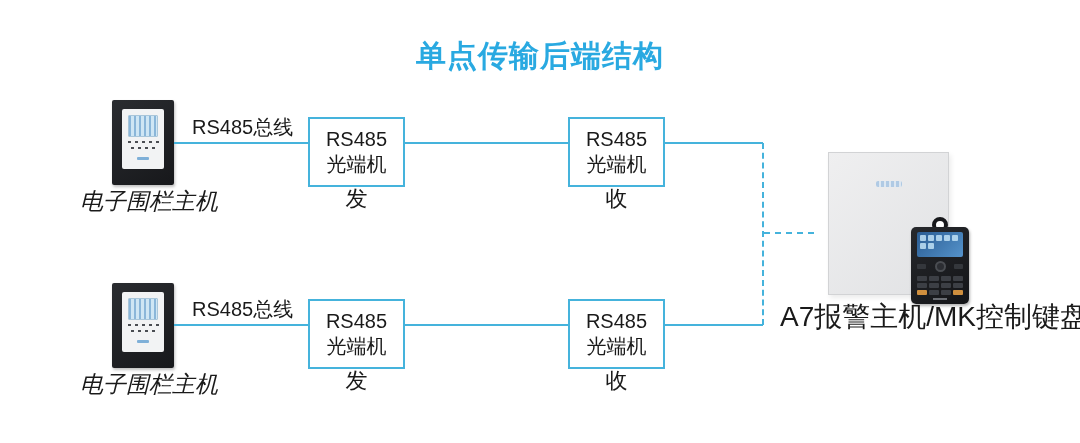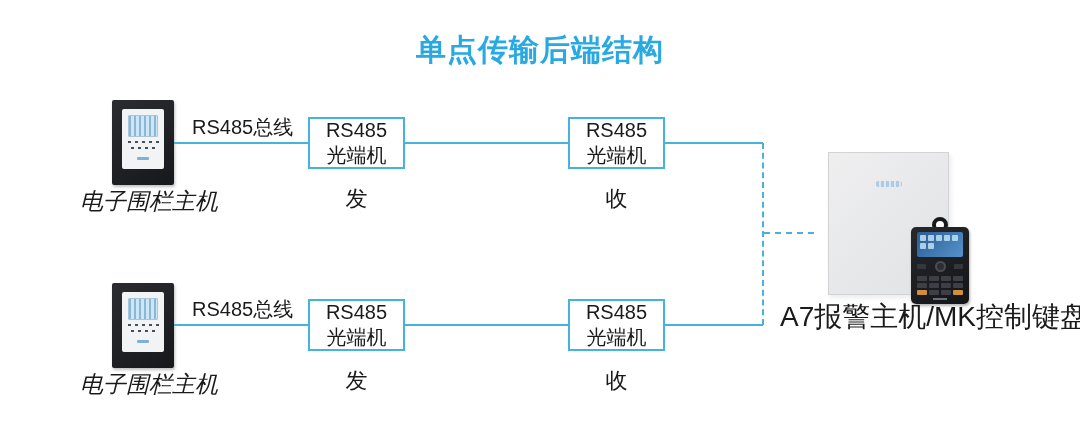--- a/index.html
+++ b/index.html
@@ -2,29 +2,29 @@
 <html><head>
 <meta charset="utf-8">
 <style>
   html,body{margin:0;padding:0;background:#ffffff;}
   .canvas{
     position:relative;width:1080px;height:443px;background:#ffffff;overflow:hidden;
     font-family:"Liberation Sans","DejaVu Sans",sans-serif;color:#1a1a1a;
   }
   .title{
     position:absolute;left:0;right:0;top:26px;text-align:center;
-    font-size:30px;font-weight:bold;color:#29a9e1;letter-spacing:1px;margin:4px;
+    font-size:30px;font-weight:bold;color:#29a9e1;letter-spacing:1px;margin:10px;
   }
   
   .h-line{position:absolute;height:2px;background:#45b3dc;}
   .v-dash{position:absolute;width:0;border-left:2px dashed #45b3dc;}
   .h-dash{position:absolute;height:0;border-top:2px dashed #45b3dc;}
   
   .obox{
-    position:absolute;width:97px;height:52px;background:#ffffff;
+    position:absolute;width:97px;height:70px;background:#ffffff;
     border:2px solid #45b3dc;box-sizing:border-box;
     display:flex;flex-direction:column;align-items:center;justify-content:center;
     font-size:20px;line-height:25px;text-align:center;
   }
   .mode-label{position:absolute;width:97px;text-align:center;font-size:22px;}
   .bus-label{position:absolute;font-size:20px;white-space:nowrap;}
   .device-label{position:absolute;font-size:23px;white-space:nowrap;font-style:italic;}
   
   .device{position:absolute;width:62px;height:85px;background:linear-gradient(145deg,#2a2c30,#17181b);
     border-radius:2px;box-shadow:1px 2px 3px rgba(0,0,0,.25);}

